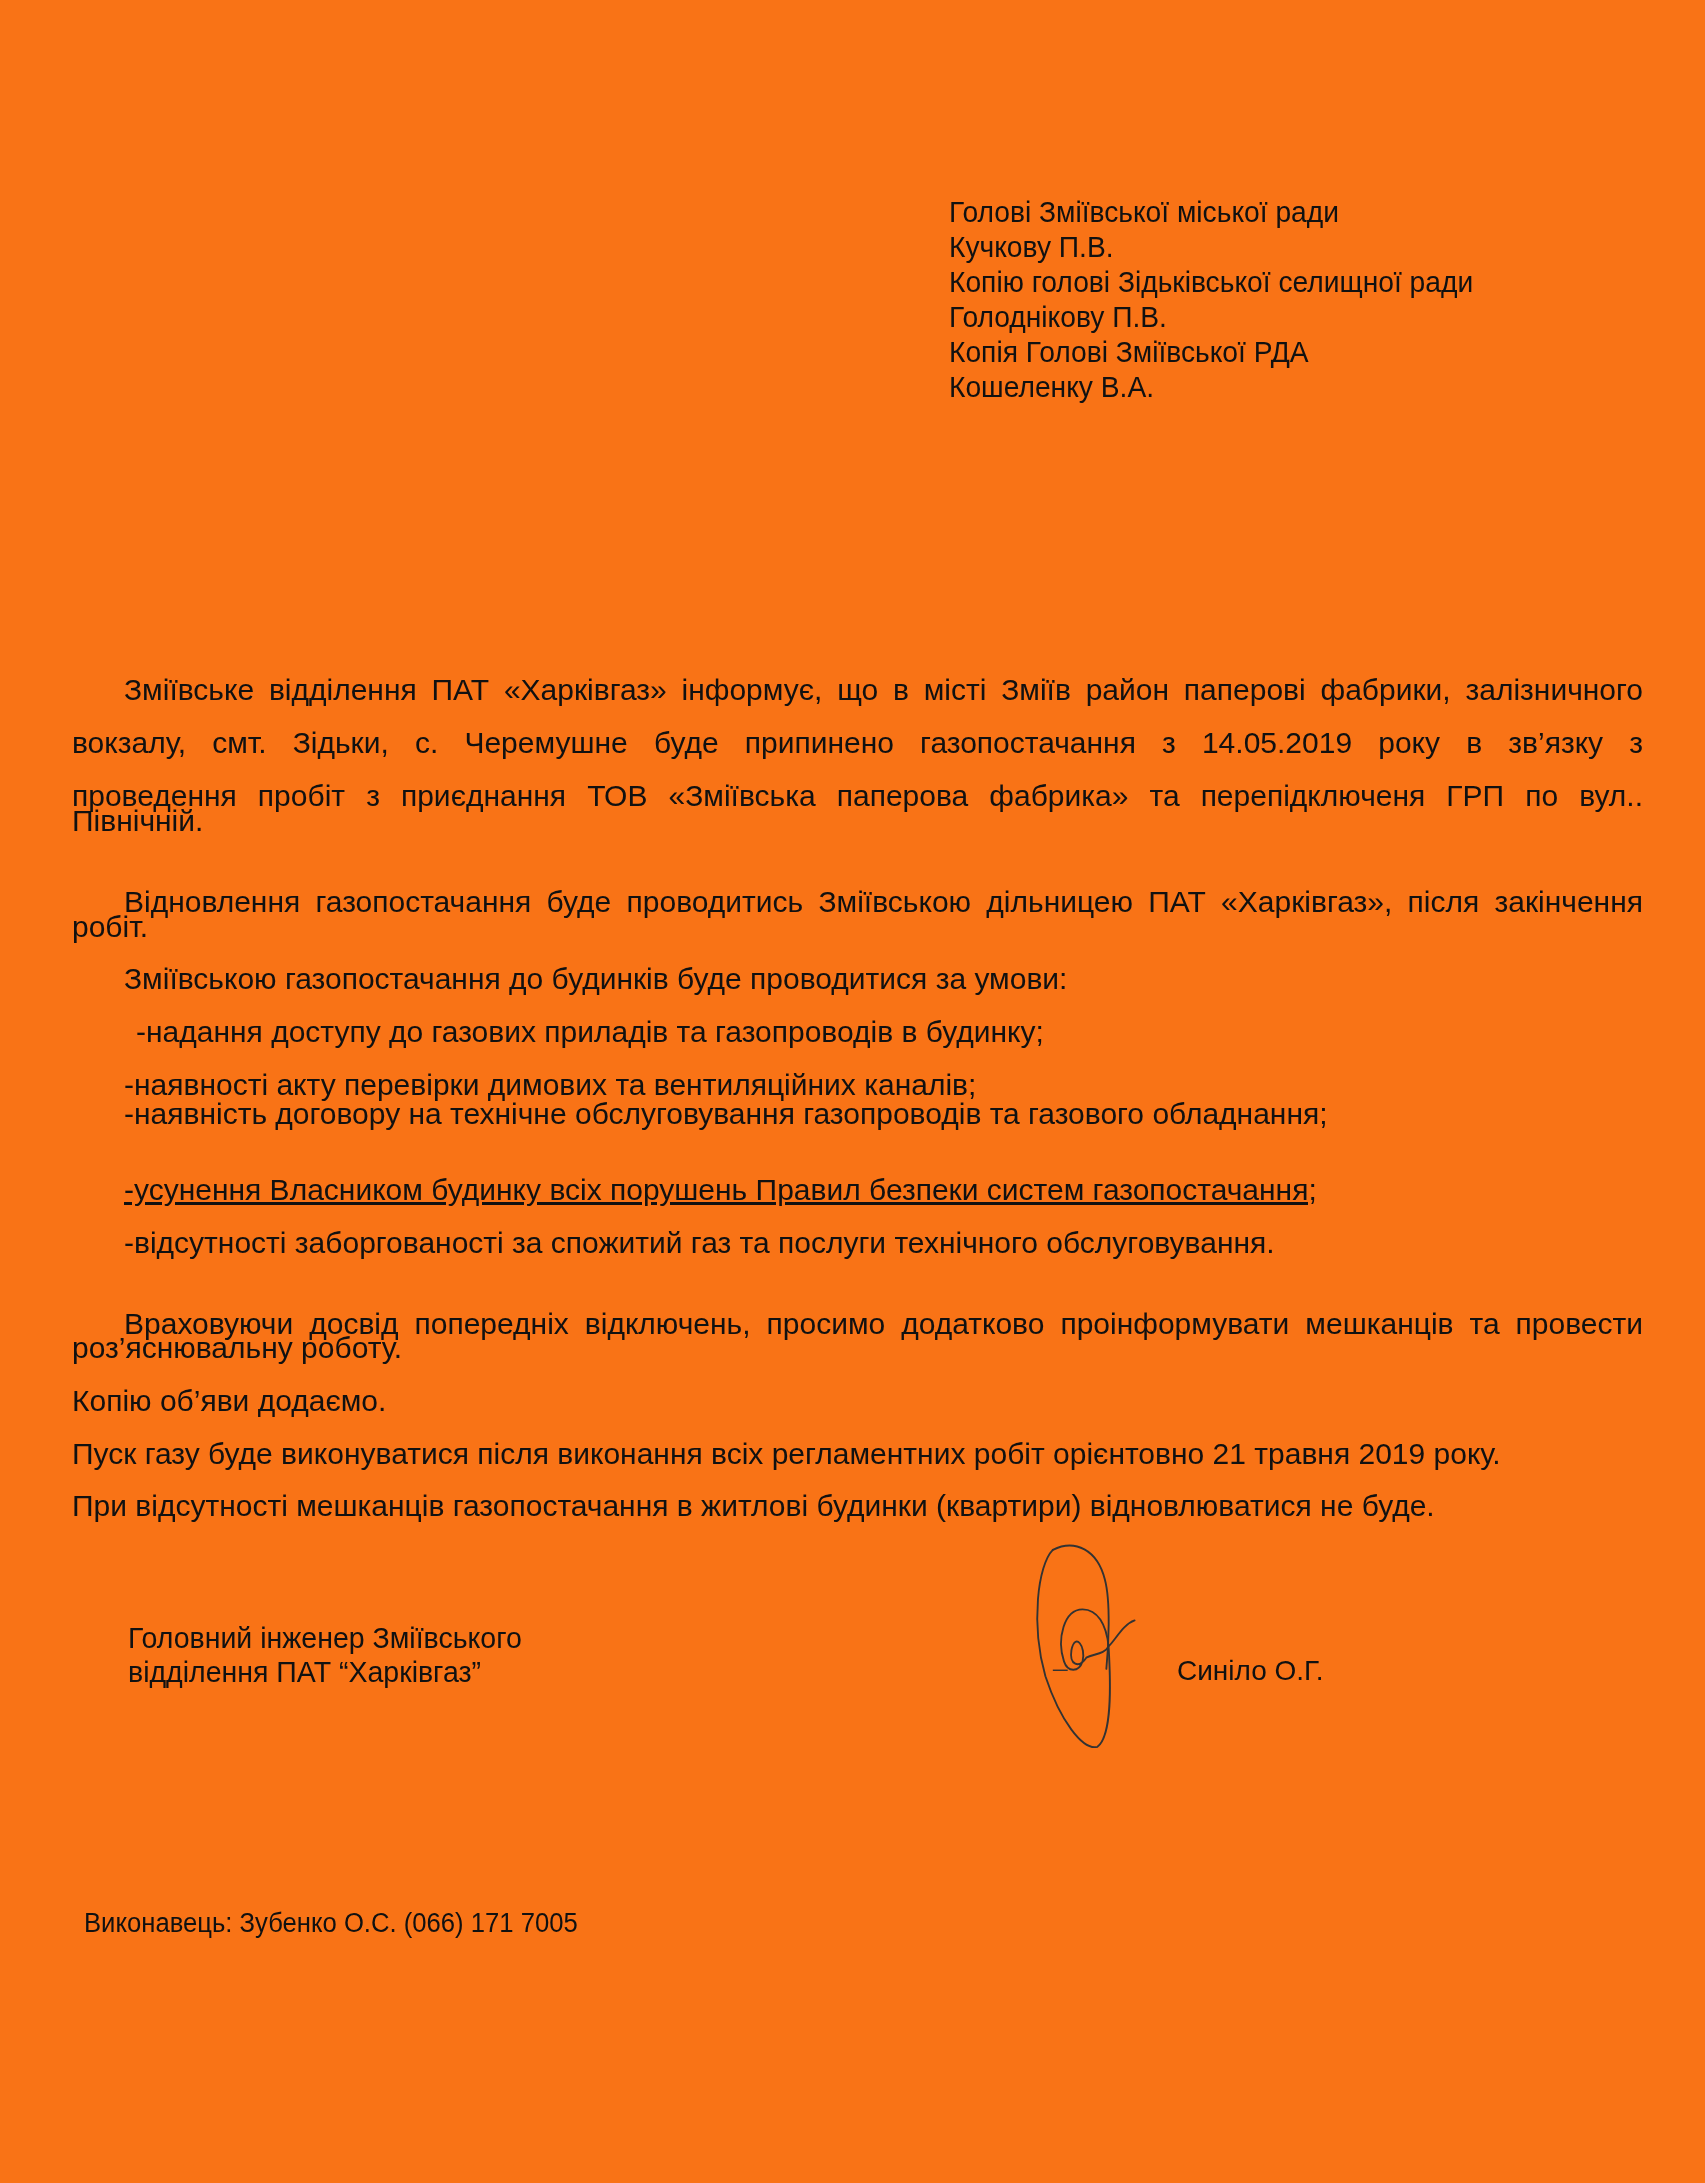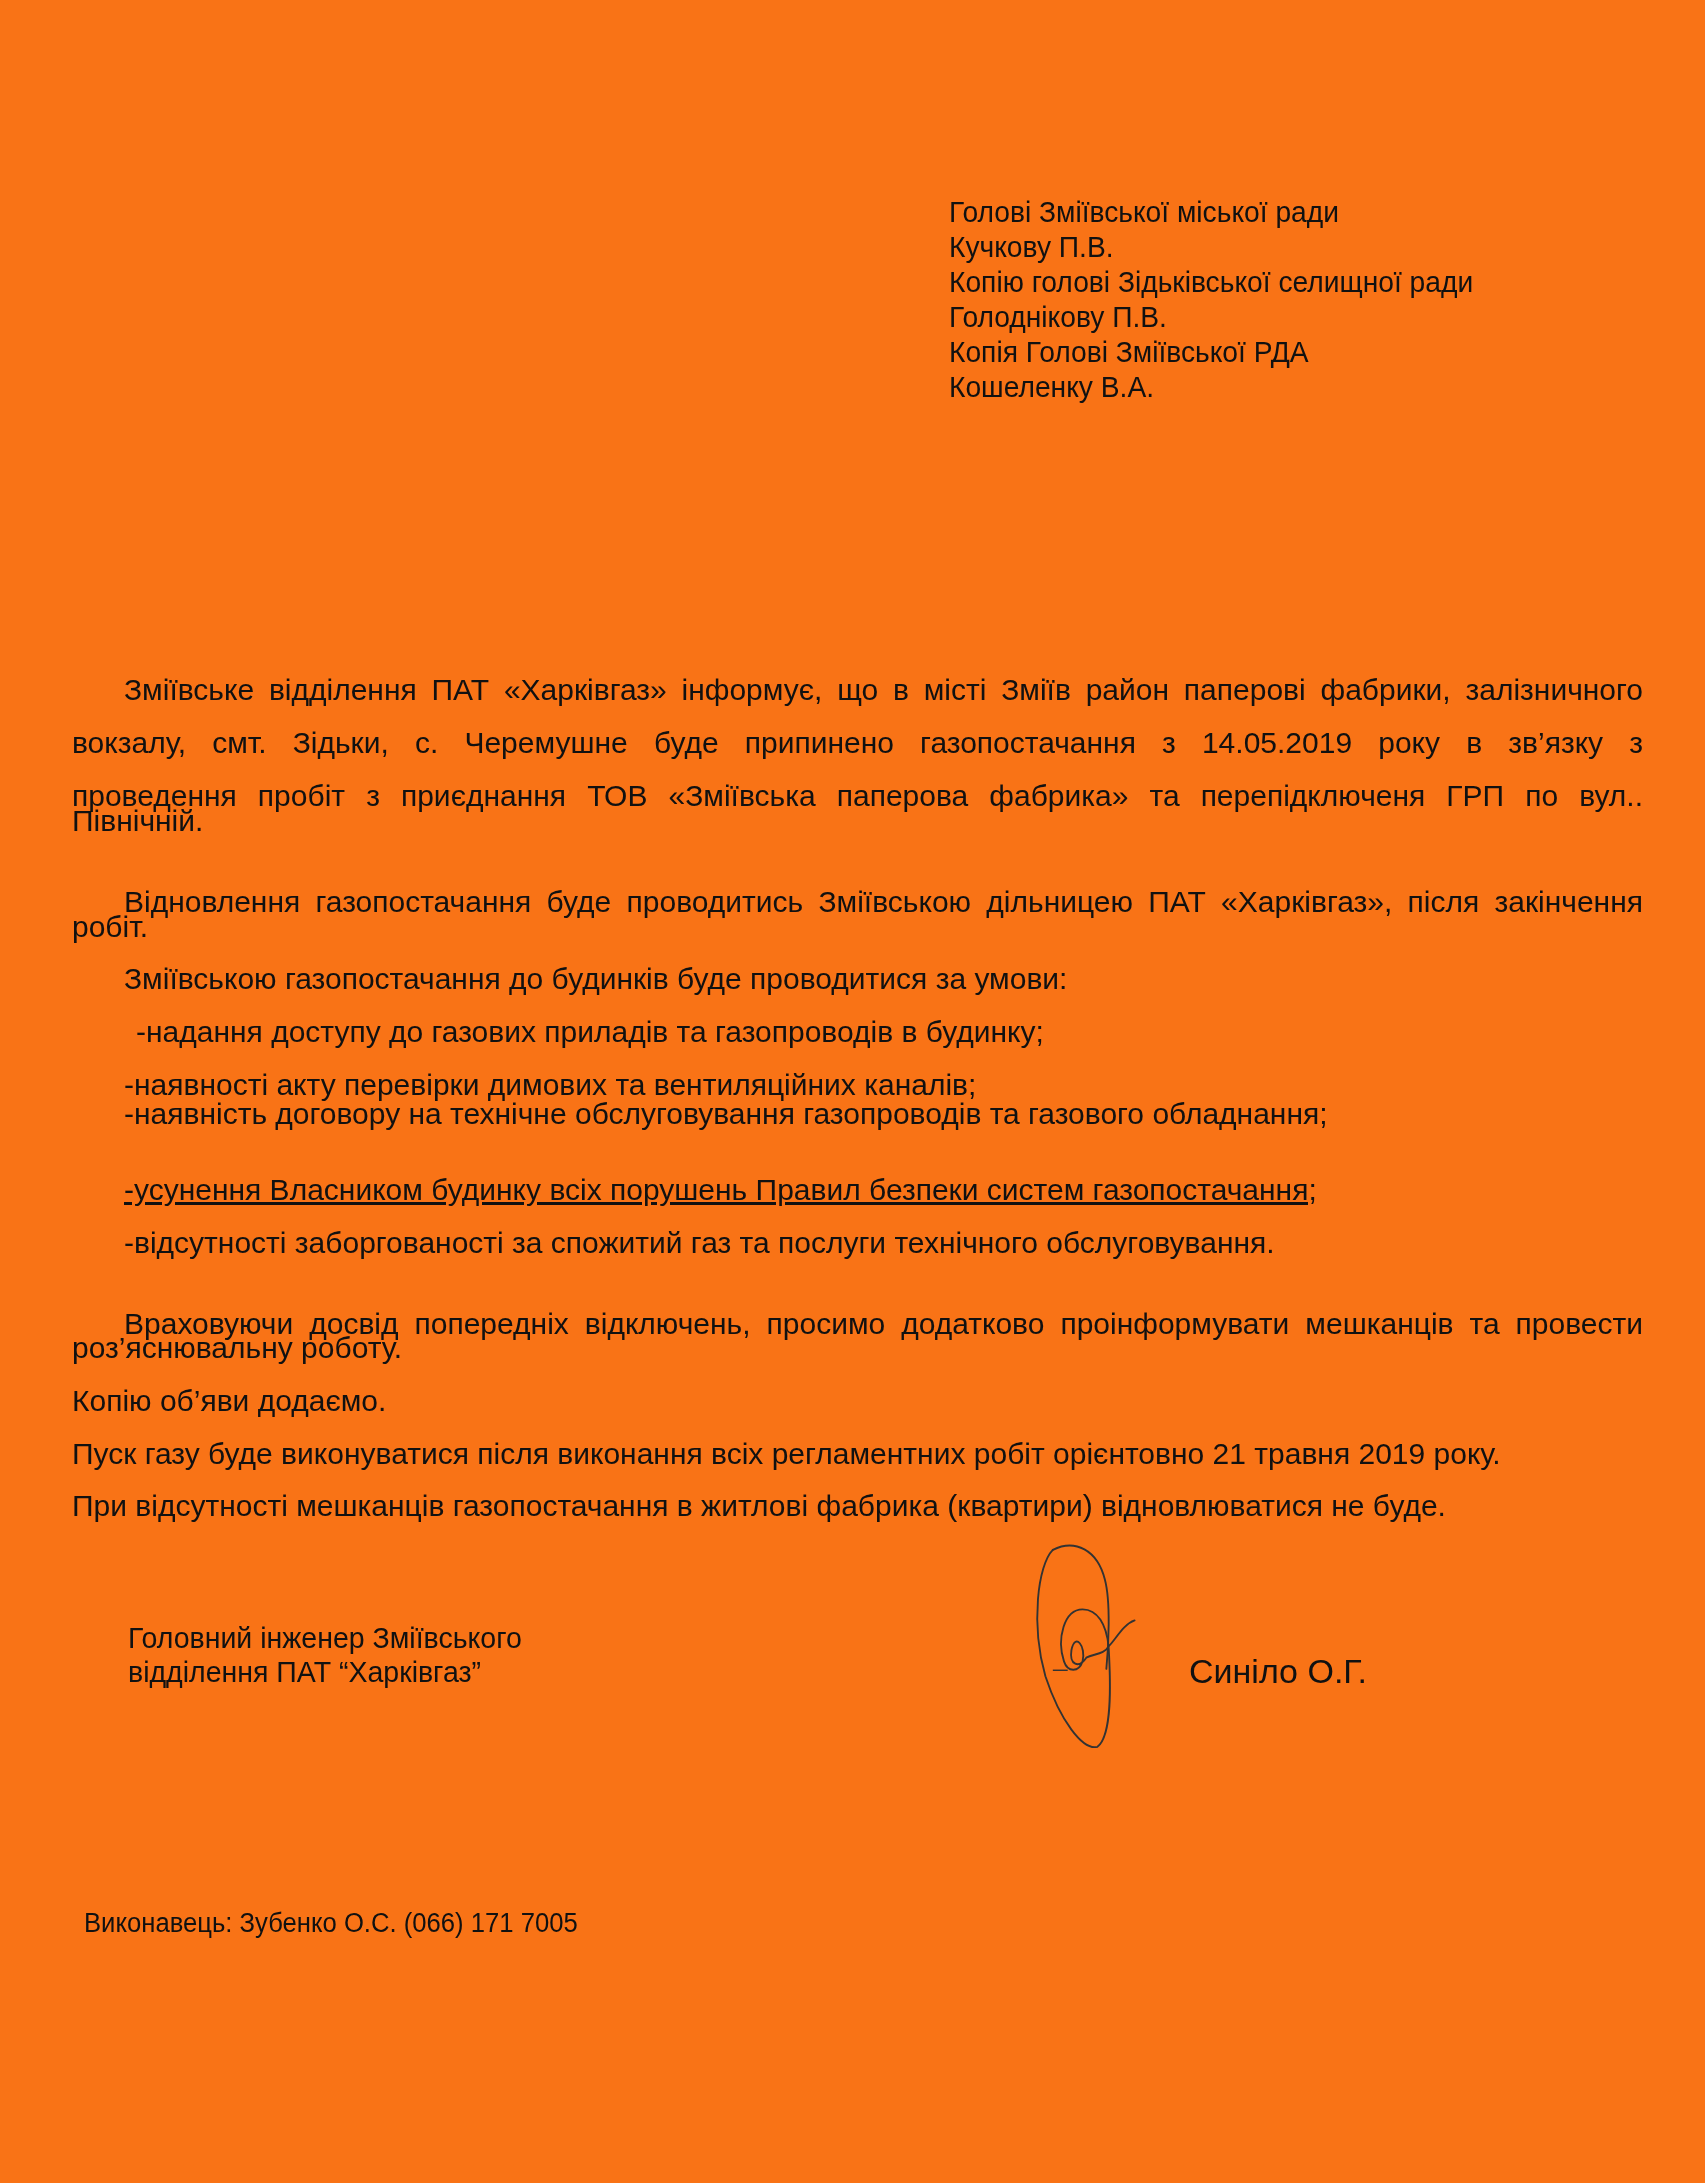--- a/index.html
+++ b/index.html
@@ -72,24 +72,23 @@
       position: absolute;
       left: 1023px;
       top: 1535px;
       width: 134px;
       height: 223px;
     }
     .signer-name {
       position: absolute;
       left: 1177px;
       top: 1654px;
-      font-size: 34px;
+      font-size: 28px;
       line-height: 34px;
       white-space: nowrap;
-      margin-left: 12px;
     }
     .executor {
       position: absolute;
       left: 84px;
       top: 1908px;
       font-size: 27px;
       line-height: 31px;
       white-space: nowrap;
       transform: scaleX(0.95);
       transform-origin: left top;
@@ -124,21 +123,21 @@
     <div class="line bullet" style="top:1067px;">-наявності акту перевірки димових та вентиляційних каналів;</div>
     <div class="line bullet" style="top:1096px;">-наявність договору на технічне обслуговування газопроводів та газового обладнання;</div>
     <div class="line bullet" style="top:1172px;text-decoration:underline;">-усунення Власником будинку всіх порушень Правил безпеки систем газопостачання;</div>
     <div class="line bullet" style="top:1225px;">-відсутності заборгованості за спожитий газ та послуги технічного обслуговування.</div>
 
     <div class="line indent justify" style="top:1278px;">Враховуючи досвід попередніх відключень, просимо додатково проінформувати мешканців та провести</div>
     <div class="line" style="top:1330px;">роз’яснювальну роботу.</div>
 
     <div class="line" style="top:1383px;">Копію об’яви додаємо.</div>
     <div class="line" style="top:1436px;">Пуск газу буде виконуватися після виконання всіх регламентних робіт орієнтовно 21 травня 2019 року.</div>
-    <div class="line" style="top:1488px;">При відсутності мешканців газопостачання в житлові фабрика (квартири) відновлюватися не буде.</div>
+    <div class="line" style="top:1488px;">При відсутності мешканців газопостачання в житлові будинки (квартири) відновлюватися не буде.</div>
   </div>
 
   <div class="sign-title">
     <div>Головний інженер Зміївського</div>
     <div>відділення ПАТ “Харківгаз”</div>
   </div>
 
   <svg class="signature" viewBox="0 0 180 300">
     <path d="M40 20 C20 40, 10 120, 30 190 C50 250, 80 290, 100 285 C120 270, 118 200, 115 150 C112 120, 100 100, 80 100 C55 100, 45 140, 55 170 C60 185, 75 185, 80 170 C85 150, 70 130, 65 155 C62 175, 75 180, 85 165 C95 160, 110 160, 115 150 C125 140, 135 120, 150 115" fill="none" stroke="#333" stroke-width="2.5" stroke-linecap="round"></path>
     <path d="M40 20 C70 5, 100 20, 110 60 C118 90, 115 150, 112 180" fill="none" stroke="#333" stroke-width="2.5" stroke-linecap="round"></path>

